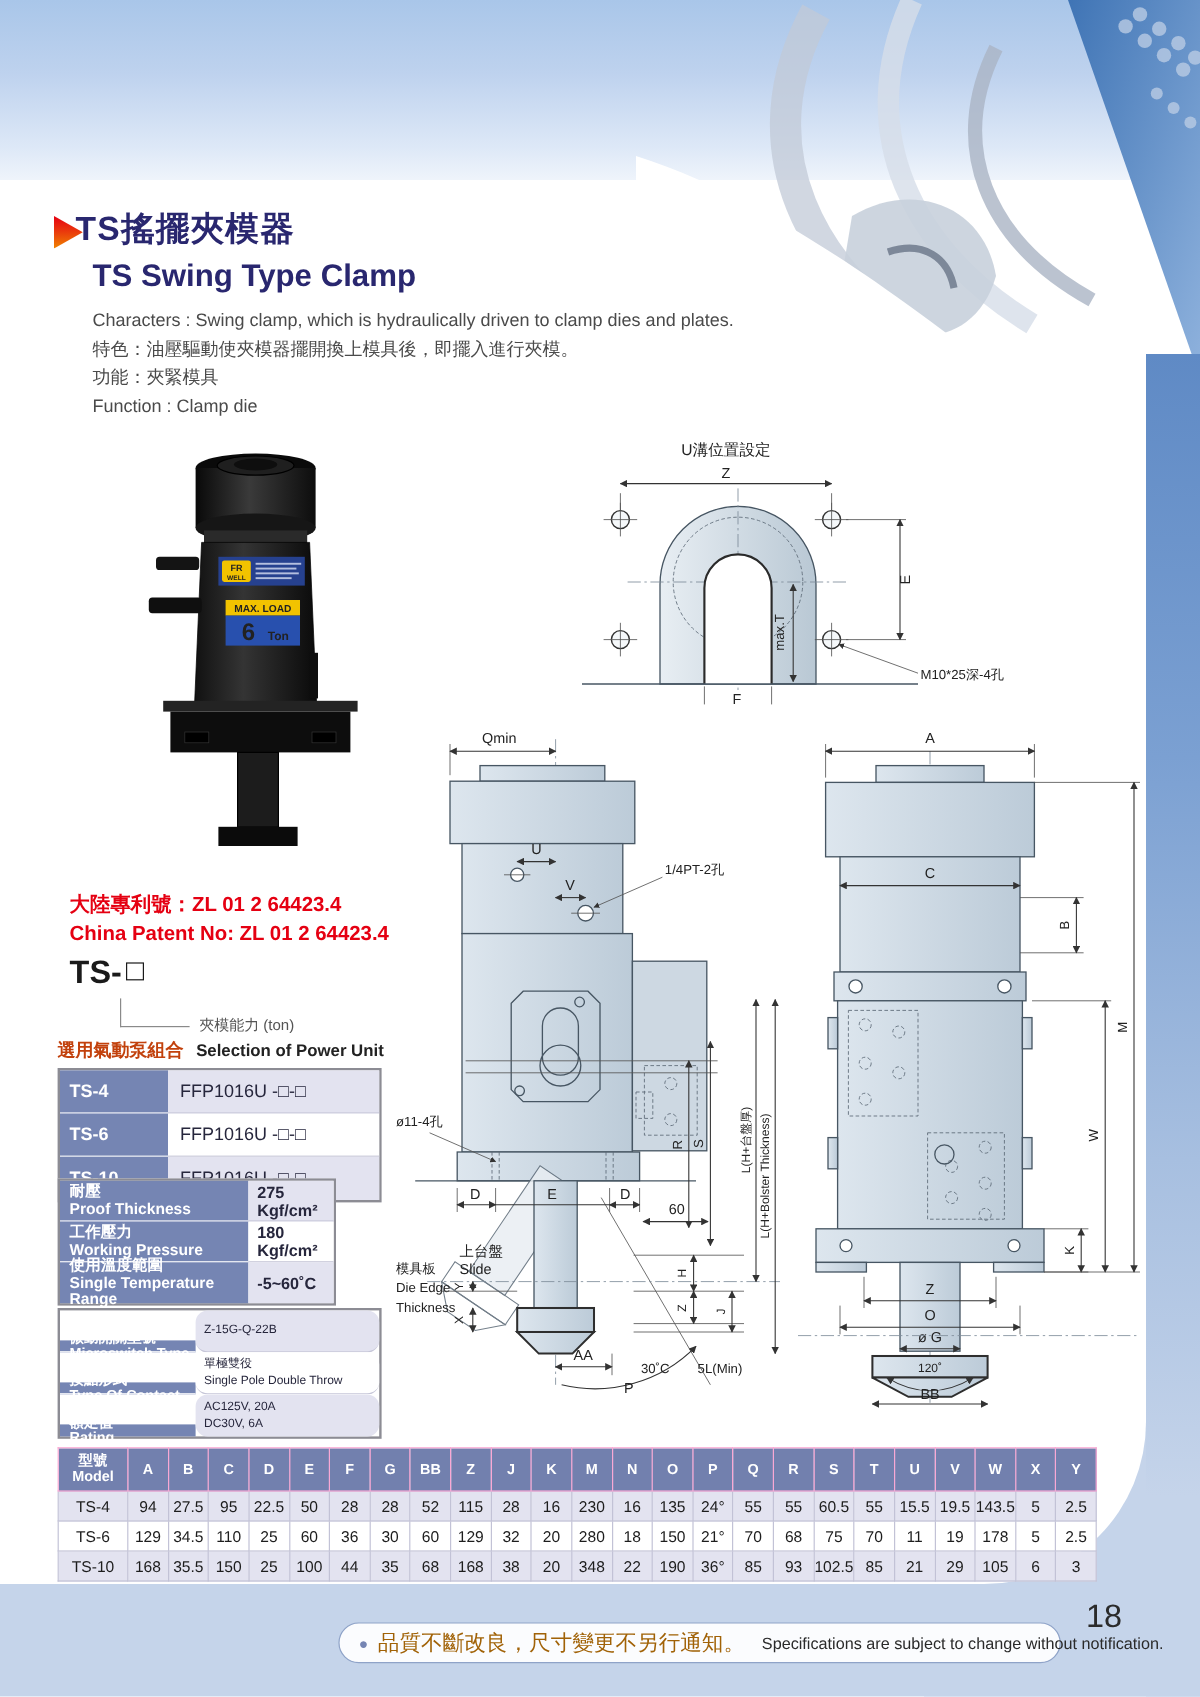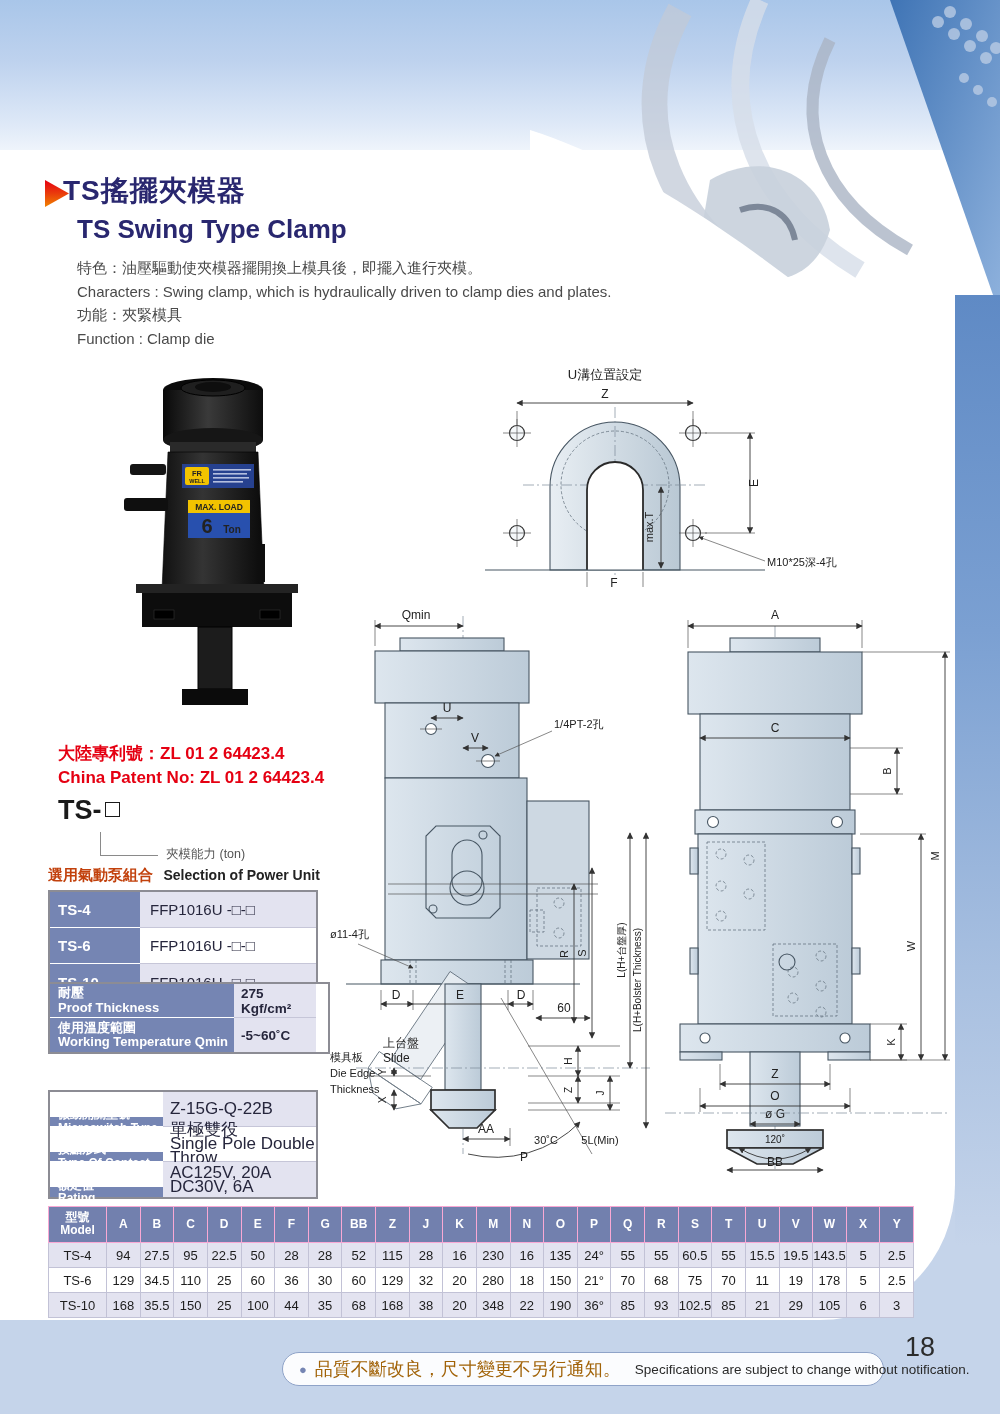--- a/index.html
+++ b/index.html
@@ -43,29 +43,29 @@
              padding-left:8px; border-bottom:1px solid #fff; }
   .prow:last-child .pcell-l { border-bottom:none; }
   .pcell-v { display:flex; flex-direction:column; justify-content:center; padding-left:10px; color:#26263c;
              border-bottom:1px solid #c6c6d8; }
   .prow:last-child .pcell-v { border-bottom:none; }
   .bg-lav { background:#e3e3f0; } .bg-wht { background:#ffffff; }
   #power-table { left:48px; top:890px; width:270px; }
   #power-table .prow { height:36px; }
   #power-table .pcell-l { width:90px; font-size:15px; }
   #power-table .pcell-v { width:176px; font-size:15px; }
-  #spec-table { left:48px; top:982px; width:282px; }
+  #spec-table { left:48px; top:982px; width:232px; }
   #spec-table .prow { height:34px; }
   #spec-table .pcell-l { width:184px; font-size:13px; line-height:14.5px; font-weight:bold; }
   #spec-table .pcell-l .en { font-weight:bold; }
   #spec-table .pcell-v { width:82px; font-size:13.5px; padding-left:7px;font-weight:bold; }
   #micro-table { left:48px; top:1090px; width:270px; }
   #micro-table .prow { height:35px; }
   #micro-table .pcell-l { width:118px; font-size:12px; line-height:13.5px;margin-top:25px; }
-  #micro-table .pcell-v { width:160px; font-size:17px; line-height:14px; padding-left:7px; }
+  #micro-table .pcell-v { width:160px; font-size:10px; line-height:14px; padding-left:7px;border-radius:10px; }
 
   
   #dim-table { position:absolute; left:48px; top:1206px; width:866px; border-collapse:collapse; table-layout:fixed; }
   #dim-table th { background:#7280ae; color:#fff; font-size:12px; font-weight:bold; padding:4px 0 5px;
                   border:1px solid #f9a8d4; line-height:13px; }
   #dim-table th.model-h { width:58px; }
   #dim-table td { font-size:13px; color:#1d1d1d; text-align:center; padding:4.5px 0; border:1px solid #c2c2d6; }
   #dim-table { border:1px solid #9a9ab0; }
   #dim-table tbody tr:nth-child(odd) { background:#e3e3f0; }
   #dim-table tbody tr:nth-child(even) { background:#ffffff; }
@@ -138,22 +138,22 @@
             <stop offset="0.5" stop-color="#ea3c0c"></stop>
             <stop offset="1" stop-color="#f08300"></stop>
       </linearGradient>
         </defs>
       <polygon points="0,0 24,13.5 0,27" fill="url(#arrg)"></polygon>
     </svg>
     <div class="title-zh">TS搖擺夾模器</div>
     <div class="title-en">TS Swing Type Clamp</div>
   </div>
   <div class="desc">
+    <div>Characters : Swing clamp, which is hydraulically driven to clamp dies and plates.</div>
     <div>特色：油壓驅動使夾模器擺開換上模具後，即擺入進行夾模。</div>
-    <div>Characters : Swing clamp, which is hydraulically driven to clamp dies and plates.</div>
     <div>功能：夾緊模具</div>
     <div>Function : Clamp die</div>
   </div>
 
   <svg class="tdraw" style="left:108px;top:372px" width="215" height="335" viewBox="0 0 215 335">
     <defs>
       <linearGradient id="capg" x1="0" y1="0" x2="1" y2="0">
         <stop offset="0" stop-color="#090909"></stop>
           <stop offset="0.45" stop-color="#3a3a3a"></stop>
           <stop offset="1" stop-color="#0d0d0d"></stop>
@@ -277,22 +277,29 @@
   <div class="ptable" id="spec-table">
     <div class="prow">
       <div class="pcell-l">
         <span>耐壓</span>
         <span class="en">Proof Thickness</span>
       </div>
       <div class="pcell-v bg-lav">275 Kgf/cm²</div>
     </div>
     <div class="prow">
       <div class="pcell-l">
+        <span>工作壓力</span>
+        <span class="en">Working Pressure</span>
+      </div>
+      <div class="pcell-v bg-wht">180 Kgf/cm²</div>
+    </div>
+    <div class="prow">
+      <div class="pcell-l">
         <span>使用溫度範圍</span>
-        <span class="en">Working Temperature Qmin</span>
+        <span class="en">Single Temperature Range</span>
       </div>
       <div class="pcell-v bg-lav">-5~60˚C</div>
     </div>
   </div>
 
   <div class="ptable" id="micro-table">
     <div class="prow">
       <div class="pcell-l">
         <span>微動開關型號</span>
         <span>Microswitch Type</span>

